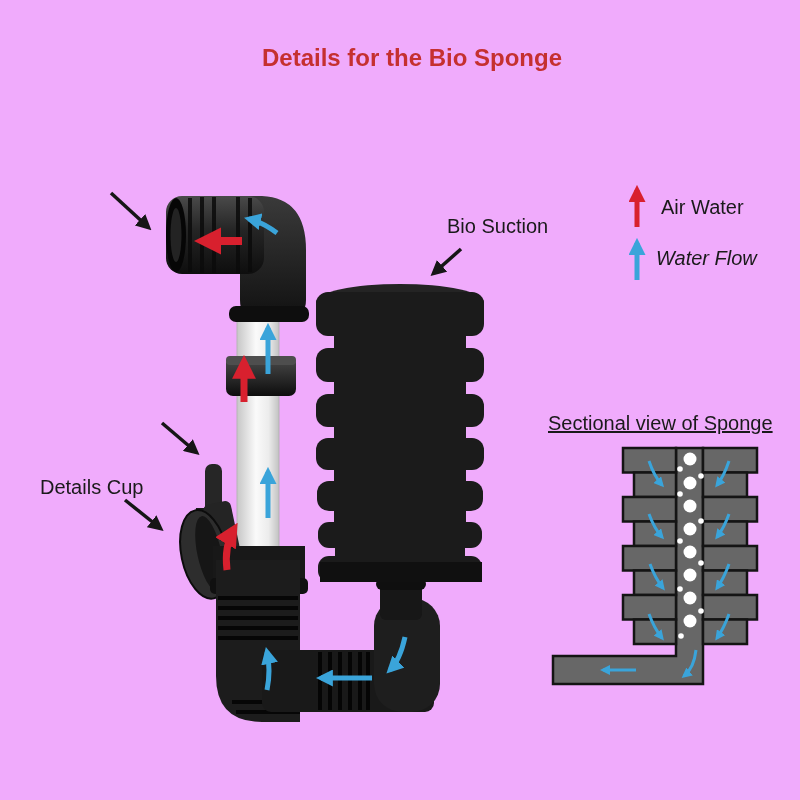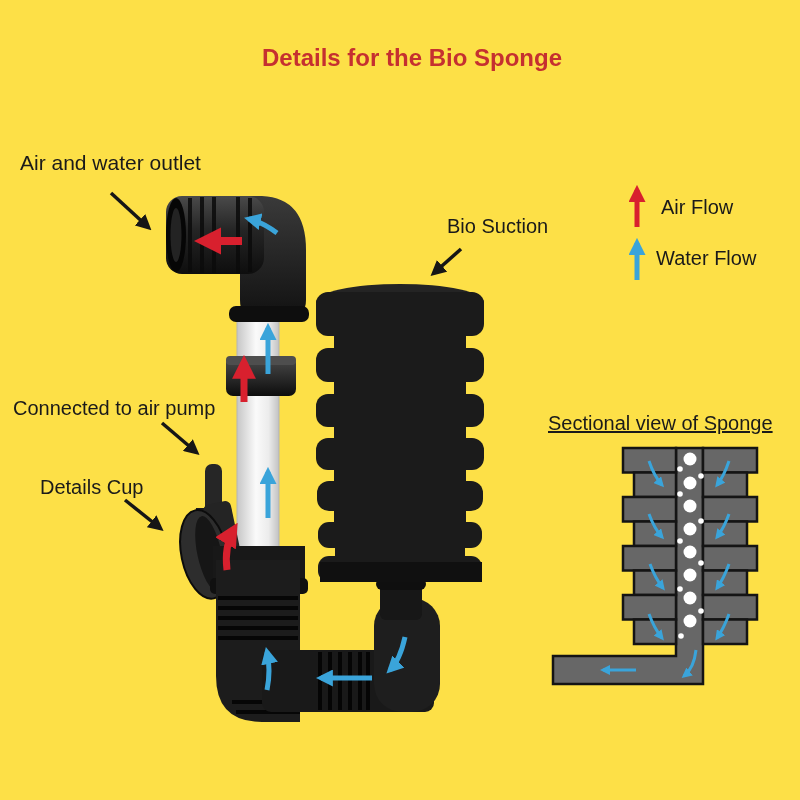--- a/index.html
+++ b/index.html
@@ -1,16 +1,16 @@
 <!DOCTYPE html>
 <html style="--title-red: #c53030; --air-flow-red: #d8202e; --water-flow-blue: #3aa4da; --label-black: #1a1a1a; --device-black: #1d1d1d; --section-gray: #676767;"><head>
 <meta charset="utf-8">
 <style>
   html,body{margin:0;padding:0;background:#fff;}
-  .stage{position:relative;width:800px;height:800px;background:#fde047;overflow:hidden;
+  .stage{position:relative;width:800px;height:800px;background:#f0abfc;overflow:hidden;
          font-family:"Liberation Sans", sans-serif;}
   .stage svg{position:absolute;left:0;top:0;}
   .t{position:absolute;color:var(--label-black,#1a1a1a);font-size:20px;white-space:nowrap;}
   .title{font-size:24px;font-weight:bold;color:var(--title-red,#c53030);}
   .blk{fill:var(--section-gray,#676767);stroke:#141414;stroke-width:2.5;}
   .fa-red{stroke:var(--air-flow-red,#d8202e);fill:none;}
   .fa-blue{stroke:var(--water-flow-blue,#3aa4da);fill:none;}
   .ptr{stroke:#161616;fill:none;}
 </style>
 </head>
@@ -221,22 +221,20 @@
       <path class="fa-blue" marker-end="url(#ahBlue)" d="M729,564 Q724,578 717,588"></path>
       <path class="fa-blue" marker-end="url(#ahBlue)" d="M729,614 Q724,628 717,638"></path>
       <path class="fa-blue" marker-end="url(#ahBlue)" d="M696,650 Q694,668 684,676"></path>
       <path class="fa-blue" marker-end="url(#ahBlue)" d="M636,670 H603"></path>
     </g>
   </g>
 </svg>
 
 <div class="t title" style="left:262px;top:44px;">Details for the Bio Sponge</div>
 
-<div class="t" style="left:20px;top:151px;font-size:21px;">Air and water outlet</div>
 <div class="t" style="left:447px;top:215px;">Bio Suction</div>
-<div class="t" style="left:13px;top:397px;">Connected to air pump</div>
 <div class="t" style="left:40px;top:476px;">Details Cup</div>
 <div class="t" style="left:548px;top:412px;text-decoration:underline;">Sectional view of Sponge</div>
 
-<div class="t" style="left:661px;top:196px;">Air Flow</div>
-<div class="t" style="left:656px;top:247px;">Water Flow</div>
+<div class="t" style="left:661px;top:196px;">Air Water</div>
+<div class="t" style="left:656px;top:247px;font-style:italic;">Water Flow</div>
 
 </div>
 
 </body></html>

